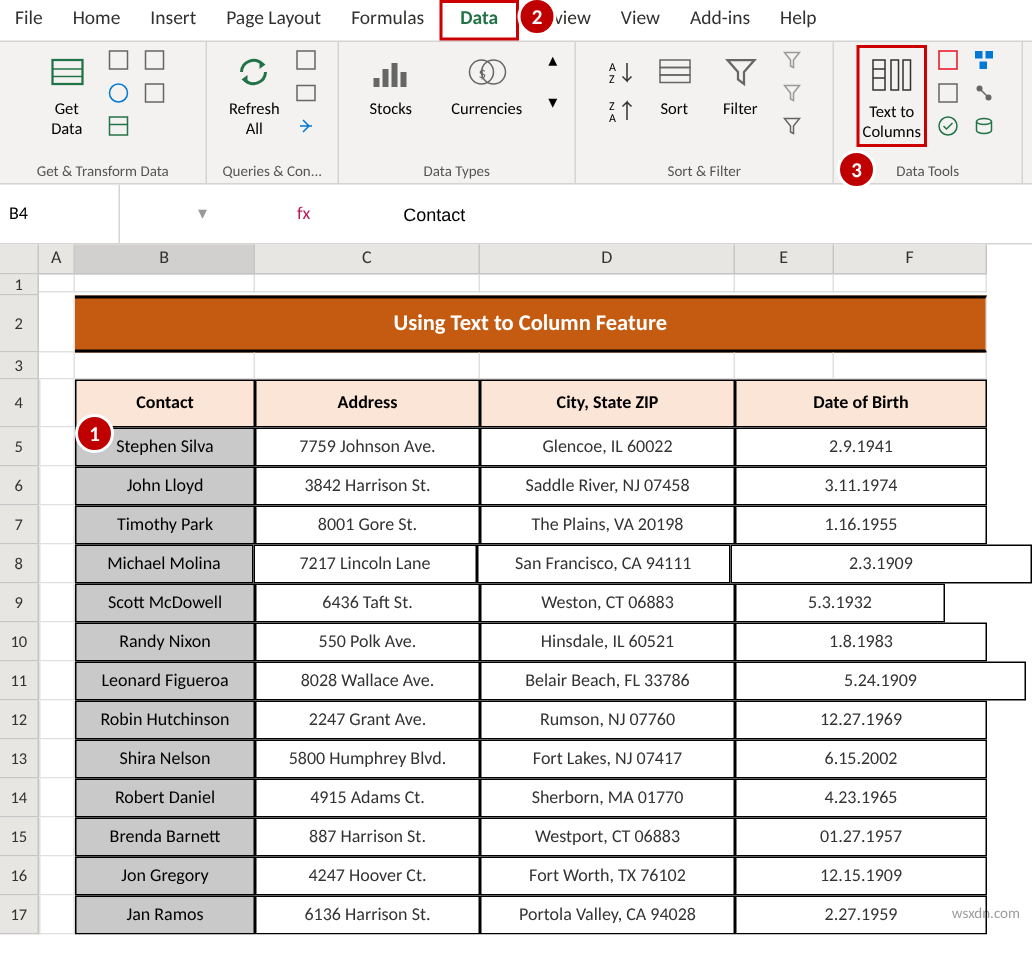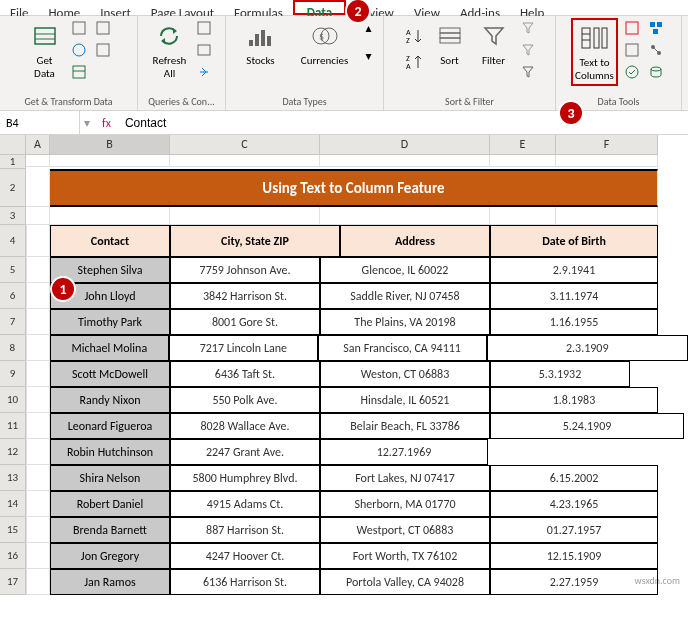--- a/index.html
+++ b/index.html
@@ -1,38 +1,38 @@
 <!DOCTYPE html>
 <html><head>
   <meta charset="utf-8">
   <style>
     * { box-sizing: border-box; margin: 0; padding: 0; }
     body { font-family: 'Segoe UI', Calibri, sans-serif; font-size: 12px; background: #fff; width: 688px; overflow: hidden; }
     
     
-    .menubar { display: flex; background: #fff; border-bottom: 1px solid #d4d4d4; height: 16px; align-items: stretch; }
+    .menubar { display: flex; background: #fff; border-bottom: 1px solid #d4d4d4; height: 28px; align-items: stretch; }
     .menuitem { padding: 5px 10px; cursor: pointer; font-size: 13px; color: #323130; }
     .menuitem.active { color: #217346; font-weight: 600; border: 2px solid #c00; padding: 3px 12px; }
     
     
     .ribbon { display: flex; background: #f3f2f1; border-bottom: 1px solid #d4d4d4; height: 95px; position: relative; }
     .ribbon-group { display: flex; flex-direction: column; border-right: 1px solid #d4d4d4; padding: 2px 6px 0; align-items: center; justify-content: space-between; }
     .ribbon-group-label { font-size: 10px; color: #555; text-align: center; margin-bottom: 2px; white-space: nowrap; }
     .ribbon-content { display: flex; align-items: flex-start; gap: 4px; flex: 1; }
     .ribbon-btn-large { display: flex; flex-direction: column; align-items: center; padding: 2px 4px; cursor: pointer; font-size: 11px; text-align: center; min-width: 40px; }
     .ribbon-btn-large .icon { width: 32px; height: 32px; display: flex; align-items: center; justify-content: center; margin-bottom: 2px; }
     .ribbon-btn-small { width: 20px; height: 20px; cursor: pointer; display: inline-flex; align-items: center; justify-content: center; }
     .ribbon-small-col { display: flex; flex-direction: column; gap: 2px; }
     .text-to-columns { border: 2px solid #c00; padding: 2px; }
     
     
     .badge { position: absolute; width: 26px; height: 26px; border-radius: 50%; background: #c00000; color: #fff; font-weight: bold; font-size: 14px; display: flex; align-items: center; justify-content: center; border: 2px solid #fff; z-index: 10; }
     
     
-    .formulabar { display: flex; height: 24px; border-bottom: 1px solid #d4d4d4; align-items: center; background: #fff; }
+    .formulabar { display: flex; height: 40px; border-bottom: 1px solid #d4d4d4; align-items: center; background: #fff; gap: 48px; }
     .namebox { width: 80px; height: 100%; border-right: 1px solid #d4d4d4; padding: 2px 6px; font-size: 12px; display: flex; align-items: center; }
     .fx { padding: 0 8px; color: #be185d; }
     .formula-input { flex: 1; padding: 2px 6px; border: none; font-size: 12px; }
     .col-header { border-right: 1px solid #c6c6c6; border-bottom: 1px solid #c6c6c6; text-align: center; font-size: 12px; color: #333; padding: 2px 0; background: #e8e6e3; }
     .col-header.sel { background: #d2d0ce; }
     .corner { width: 26px; height: 20px; background: #e8e6e3; border-right: 1px solid #c6c6c6; border-bottom: 1px solid #c6c6c6; }
     
     .rows { display: flex; flex-direction: column; }
     .row { display: flex; }
     .row-header { width: 26px; background: #e8e6e3; border-right: 1px solid #c6c6c6; border-bottom: 1px solid #c6c6c6; text-align: center; font-size: 11px; color: #333; display: flex; align-items: center; justify-content: center; }
@@ -342,22 +342,22 @@
           <div class="cell cB"></div>
           <div class="cell cC"></div>
           <div class="cell cD"></div>
           <div class="cell cE"></div>
           <div class="cell cF"></div>
         </div>
     <div class="row thead">
       <div class="row-header">4</div>
       <div class="cell cA" style="background:#fff;border:1px solid #e0e0e0;border-top:none"></div>
       <div class="cell cB" style="position:relative"><span>Contact</span></div>
+      <div class="cell cC">Address</div>
       <div class="cell cD">City, State ZIP</div>
-      <div class="cell cC">Address</div>
       <div class="cell" style="width:168px">Date of Birth</div>
     </div>
     <div id="tbody-rows">
           <div class="row tbody">
             <div class="row-header">5</div>
             <div class="cell cA" style="background:#fff;border:1px solid #e0e0e0;border-top:none"></div>
             <div class="cell cB contact-cell">Stephen Silva</div>
             <div class="cell cC">7759 Johnson Ave.</div>
             <div class="cell cD">Glencoe, IL   60022</div>
             <div class="cell" style="width:168px">2.9.1941</div>
@@ -408,20 +408,21 @@
             <div class="cell cB contact-cell">Leonard Figueroa</div>
             <div class="cell cC">8028 Wallace Ave.</div>
             <div class="cell cD">Belair Beach, FL   33786</div>
             <div class="cell" style="width:194px">5.24.1909</div>
           </div>
           <div class="row tbody">
             <div class="row-header">12</div>
             <div class="cell cA" style="background:#fff;border:1px solid #e0e0e0;border-top:none"></div>
             <div class="cell cB contact-cell">Robin Hutchinson</div>
             <div class="cell cC">2247 Grant Ave.</div>
+            <div class="cell cD">Rumson, NJ   07760</div>
             <div class="cell" style="width:168px">12.27.1969</div>
           </div>
           <div class="row tbody">
             <div class="row-header">13</div>
             <div class="cell cA" style="background:#fff;border:1px solid #e0e0e0;border-top:none"></div>
             <div class="cell cB contact-cell">Shira Nelson</div>
             <div class="cell cC">5800 Humphrey Blvd.</div>
             <div class="cell cD">Fort Lakes, NJ   07417</div>
             <div class="cell" style="width:168px">6.15.2002</div>
           </div>

